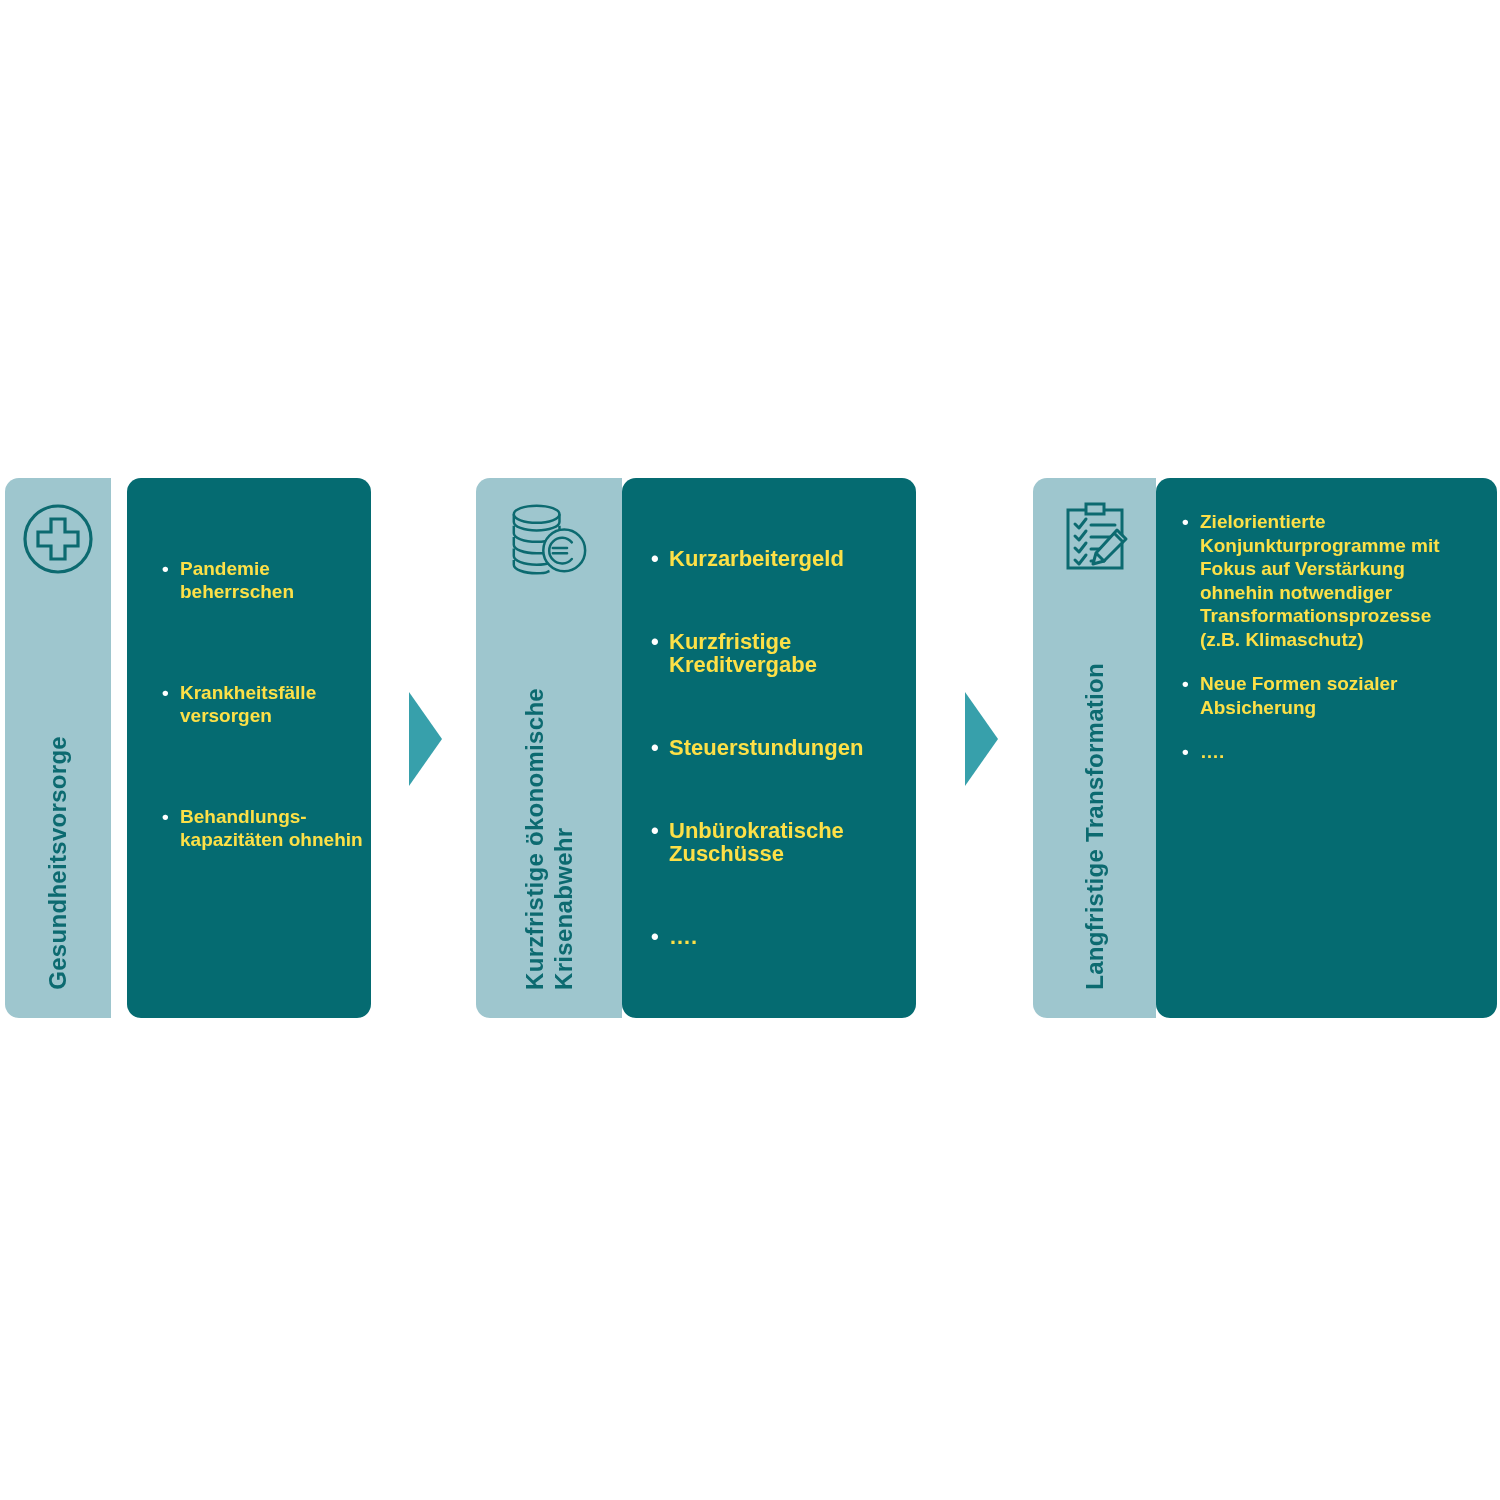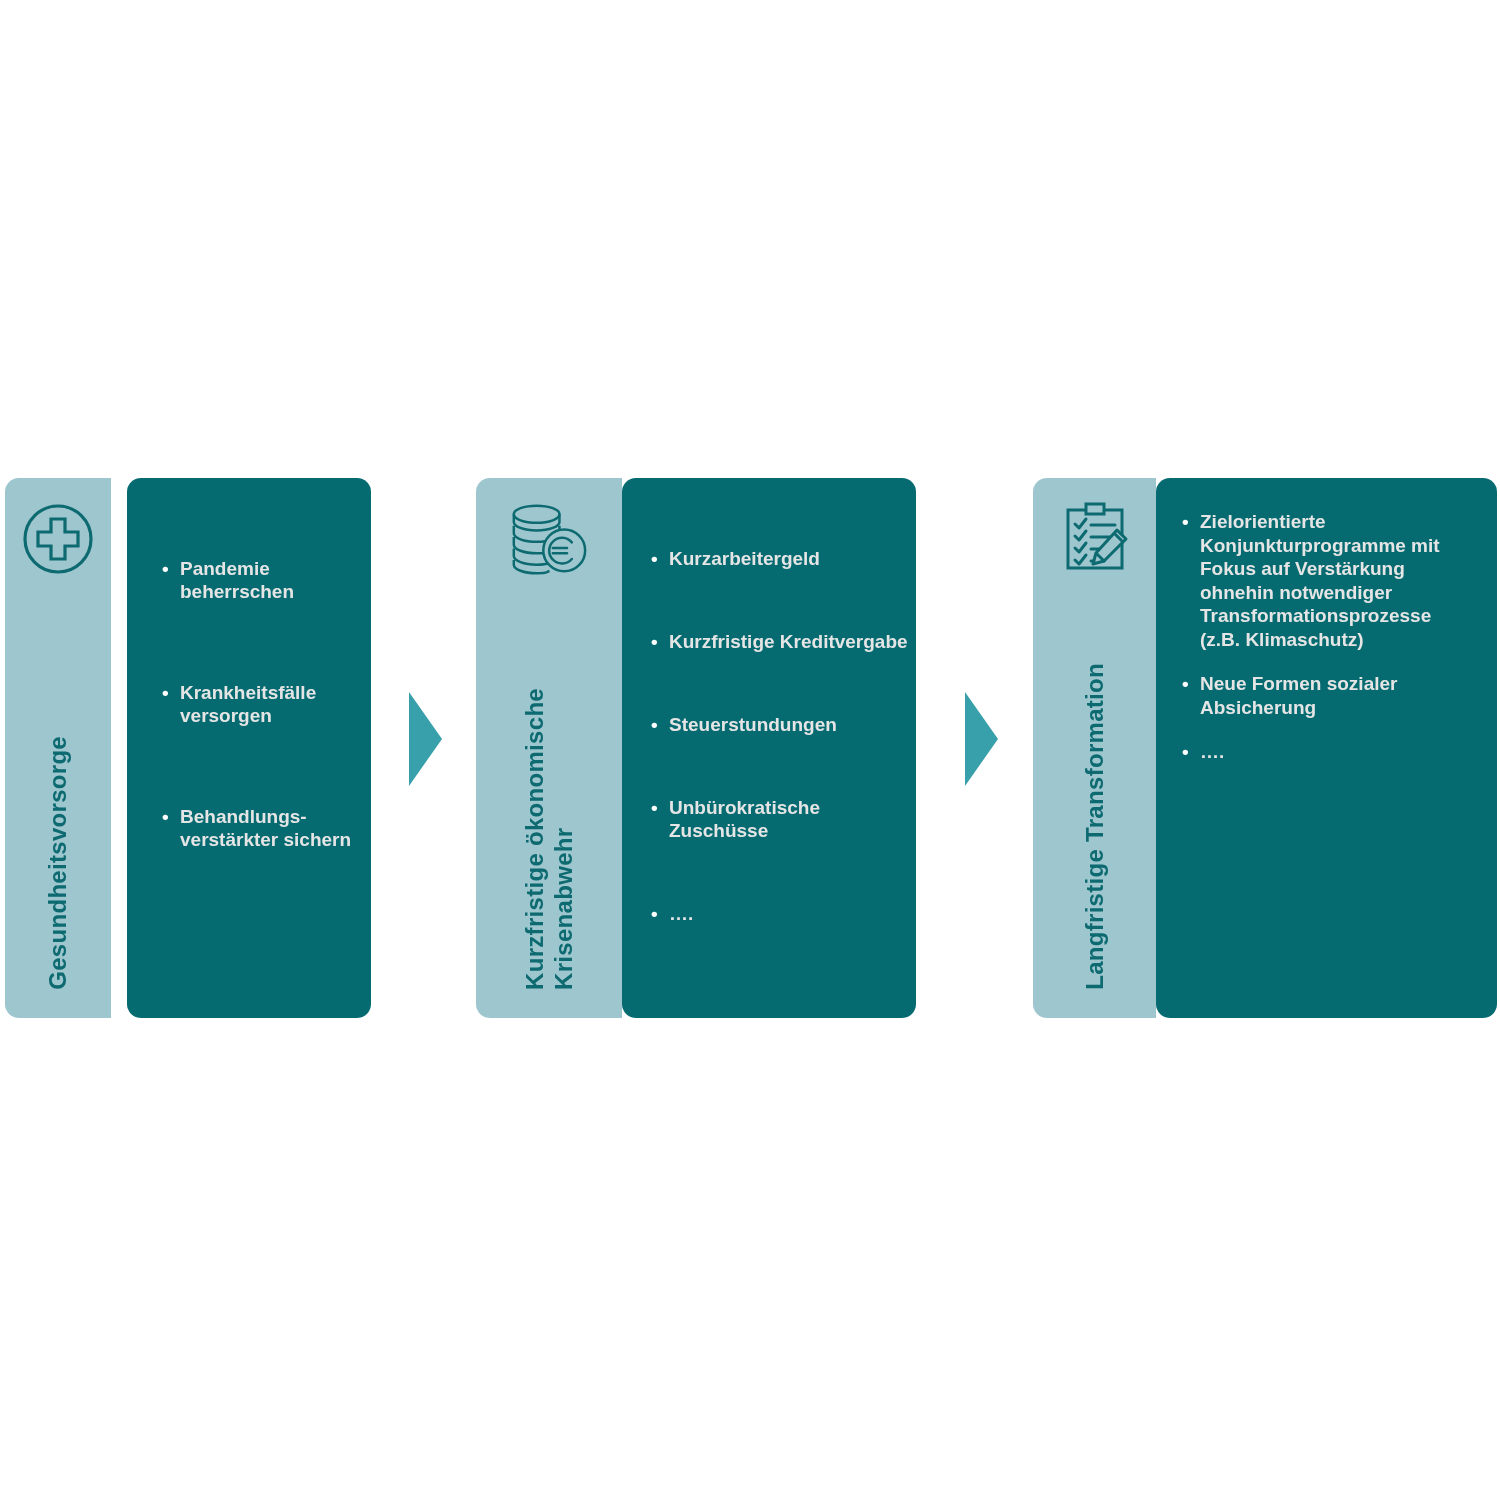--- a/index.html
+++ b/index.html
@@ -97,21 +97,21 @@
   ul.bullets {
     list-style: none;
     margin: 0;
     padding: 0;
     color: #ffffff;
     font-weight: bold;
   }
   ul.bullets li {
     position: relative;
     padding-left: 18px;
-    color: #e5e5e5;
+    color: #fde047;
   }
   ul.bullets li::before {
     content: "\2022";
     position: absolute;
     left: 0;
     top: 0;
     color: #ffffff;
   }
 
   
@@ -124,21 +124,21 @@
     line-height: 23px;
   }
   #card-1 ul.bullets li { margin-bottom: 78px; }
   #card-1 ul.bullets li:last-child { margin-bottom: 0; }
 
   
   #card-2 { left: 476px; width: 440px; }
   #card-2 .label-panel { width: 146px; }
   #card-2 ul.bullets {
     margin: 69px 0 0 29px;
-    font-size: 19px;
+    font-size: 22px;
     line-height: 23px;
   }
   #card-2 ul.bullets li { margin-bottom: 60px; }
   #card-2 ul.bullets li:last-child { margin-bottom: 0; }
 
   
   #card-3 { left: 1033px; width: 464px; }
   #card-3 .label-panel { width: 123px; }
   #card-3 ul.bullets {
     margin: 32px 26px 0 26px;
@@ -172,21 +172,21 @@
           <circle cx="37" cy="37" r="33" stroke="#0c6a70" stroke-width="3.2" fill="none"></circle>
           <path d="M30 17 h14 v13 h13 v14 h-13 v13 h-14 v-13 h-13 v-14 h13 z" stroke="#0c6a70" stroke-width="3.2" fill="none" stroke-linejoin="miter"></path>
         </svg>
       </div>
       <div class="vlabel"><span>Gesundheitsvorsorge</span></div>
     </div>
     <div class="content-panel">
       <ul class="bullets">
         <li>Pandemie beherrschen</li>
         <li>Krankheitsfälle versorgen</li>
-        <li>Behandlungs- verstärkter sichern</li>
+        <li>Behandlungs- kapazitäten ohnehin</li>
       </ul>
     </div>
   </div>
 
   <div class="arrow" id="arrow-1"></div>
 
   <div class="card" id="card-2">
     <div class="label-panel">
       <div class="icon-wrap">
         <svg width="82" height="76" viewBox="0 0 82 76" fill="none" stroke="#0c6a70" stroke-width="2.6">

